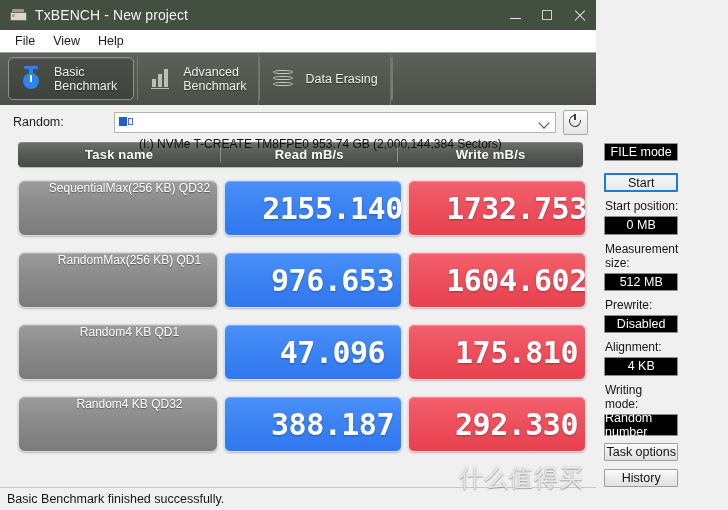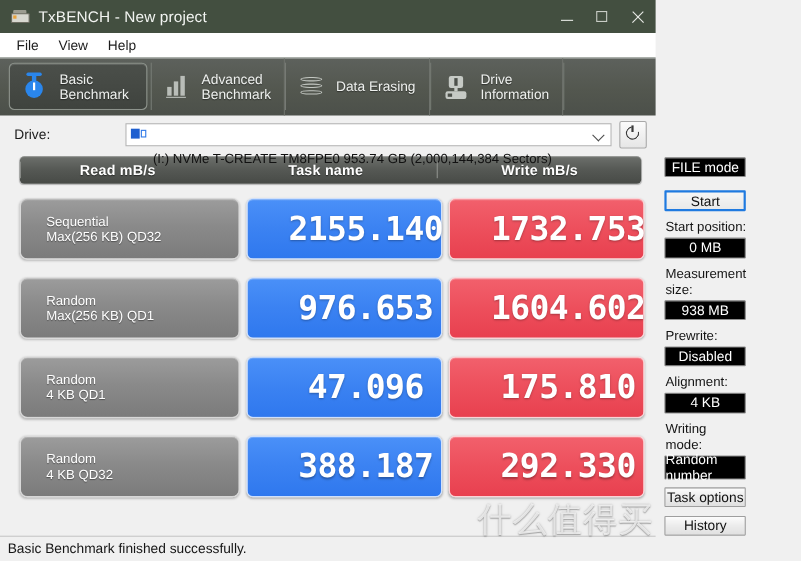--- a/index.html
+++ b/index.html
@@ -387,21 +387,21 @@
   }
   .task-tile {
     width: 200px;
     height: 56px;
     border-radius: 7px;
     background: linear-gradient(180deg, #9c9c9c 0%, #8a8a8a 45%, #7b7b7b 100%);
     border: 1px solid #d7d7d7;
     box-sizing: border-box;
     box-shadow: 0 1px 2px rgba(0,0,0,0.22), inset 0 1px 0 rgba(255,255,255,0.25);
     display: flex;
-    flex-direction: column;
+    flex-direction: row;
     justify-content: center;
     padding-left: 23px;
     flex: 0 0 auto;
   }
   .task-l1 {
     color: #ffffff;
     font-size: 12px;
     line-height: 14px;
     text-shadow: 0 1px 1px rgba(0,0,0,0.4);
   }
@@ -499,23 +499,23 @@
   .status-sep {
     width: 1px;
     height: 18px;
     background: #cfcfcf;
   }
   .status-cell { width: 190px; flex: 0 0 auto; }
 
   
   .watermark {
     position: absolute;
-    right: 2px;
+    right: 12px;
     bottom: 16px;
-    font-size: 31px;
+    font-size: 24px;
     color: rgba(255,255,255,0.72);
     text-shadow: 0 0 2px rgba(120,120,120,0.55), 0 1px 1px rgba(90,90,90,0.45);
     letter-spacing: 1px;
     pointer-events: none;
     white-space: nowrap;
     font-family: "DejaVu Sans", sans-serif;
   }
 </style>
 </head>
 <body>
@@ -581,58 +581,47 @@
       <div class="tab-icon ic-shred">
         <i></i>
           <i></i>
           <i></i>
       </div>
       <div class="tab-label">Data Erasing</div>
     </div>
 
     <div class="tab-sep"></div>
 
-    <div class="tab">
-      <div class="tab-icon ic-drive">
-        <div class="di-top"></div>
-        <div class="di-i"></div>
-        <div class="di-neck"></div>
-        <div class="di-base"></div>
-        <div class="di-dot"></div>
-      </div>
-      <div class="tab-label">Drive
-Information</div>
-    </div>
 
     <div class="tab-sep"></div>
   </div>
 
   <div class="driverow">
-    <div class="drive-label">Drive:</div>
+    <div class="drive-label">Random:</div>
     <div class="drive-select">
       <div class="dsel-icon">
         <div class="a"></div>
         <div class="b"></div>
       </div>
       <div class="drive-text">(I:) NVMe T-CREATE TM8FPE0  953.74 GB (2,000,144,384 Sectors)</div>
       <div class="dsel-arrow"></div>
     </div>
     <div class="refresh-btn">
       <div class="ring"></div>
       <div class="stem"></div>
     </div>
   </div>
 
   <div class="body">
 
     <div class="results">
 
       <div class="res-header">
+        <div class="rh-cell c1">Task name</div>
         <div class="rh-cell c2">Read mB/s</div>
-        <div class="rh-cell c1">Task name</div>
         <div class="rh-cell c3">Write mB/s</div>
       </div>
 
       <div class="res-row">
         <div class="task-tile">
           <div class="task-l1">Sequential</div>
           <div class="task-l2">Max(256 KB) QD32</div>
         </div>
         <div class="val-tile val-read">
           <span class="val-text">2155.140</span>
@@ -683,21 +672,21 @@
 
     </div>
 
     <div class="sidebar">
       <div class="sb-btn dark">FILE mode</div>
       <div class="gap-12"></div>
       <div class="sb-btn start">Start</div>
       <div class="sb-label">Start position:</div>
       <div class="sb-btn dark">0 MB</div>
       <div class="sb-label">Measurement size:</div>
-      <div class="sb-btn dark">938 MB</div>
+      <div class="sb-btn dark">512 MB</div>
       <div class="sb-label">Prewrite:</div>
       <div class="sb-btn dark">Disabled</div>
       <div class="sb-label">Alignment:</div>
       <div class="sb-btn dark">4 KB</div>
       <div class="sb-label">Writing mode:</div>
       <div class="sb-btn dark">Random number</div>
       <div class="gap-9"></div>
       <div class="sb-btn">Task options</div>
       <div class="gap-9"></div>
       <div class="sb-btn">History</div>

